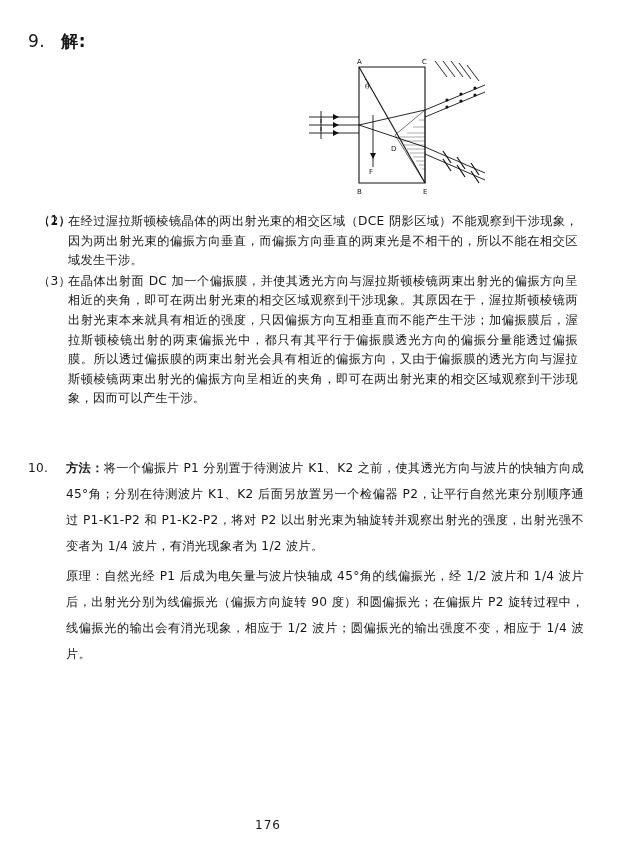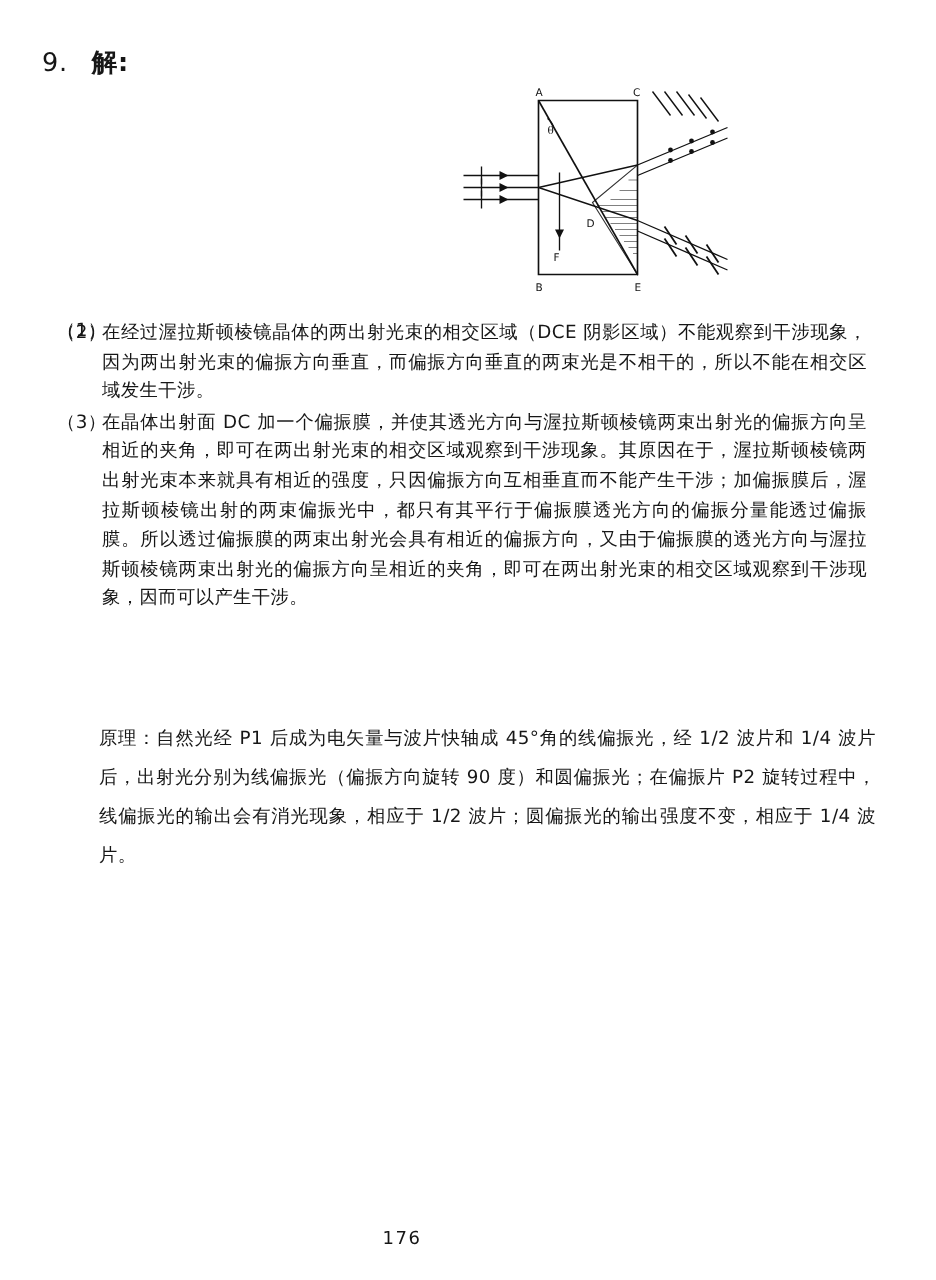--- a/index.html
+++ b/index.html
@@ -86,21 +86,21 @@
     left: 0;
     top: 0;
   }
   .q10-label { font-weight: bold; }
   .q10-text {
     display: block;
     text-align: justify;
   }
   .q10-sub {
     position: relative;
-    margin-top: 24px;
+    margin-top: 4px;
     padding-left: 38px;
   }
   .q10-sub .body {
     display: block;
     text-align: justify;
   }
 
   
   .page-number {
     position: absolute;
@@ -222,19 +222,23 @@
       <span class="mark">（2）</span>
       <span>在经过渥拉斯顿棱镜晶体的两出射光束的相交区域（DCE 阴影区域）不能观察到干涉现象，因为两出射光束的偏振方向垂直，而偏振方向垂直的两束光是不相干的，所以不能在相交区域发生干涉。</span>
     </div>
     <div class="para">
       <span class="mark">（3）</span>
       <span>在晶体出射面 DC 加一个偏振膜，并使其透光方向与渥拉斯顿棱镜两束出射光的偏振方向呈相近的夹角，即可在两出射光束的相交区域观察到干涉现象。其原因在于，渥拉斯顿棱镜两出射光束本来就具有相近的强度，只因偏振方向互相垂直而不能产生干涉；加偏振膜后，渥拉斯顿棱镜出射的两束偏振光中，都只有其平行于偏振膜透光方向的偏振分量能透过偏振膜。所以透过偏振膜的两束出射光会具有相近的偏振方向，又由于偏振膜的透光方向与渥拉斯顿棱镜两束出射光的偏振方向呈相近的夹角，即可在两出射光束的相交区域观察到干涉现象，因而可以产生干涉。</span>
     </div>
   </div>
 
   <div class="q10">
+    <div class="q10-row">
+      <span class="num">10.</span>
+      <span class="q10-text"><span class="q10-label">方法：</span><span>将一个偏振片 P1 分别置于待测波片 K1、K2 之前，使其透光方向与波片的快轴方向成 45°角；分别在待测波片 K1、K2 后面另放置另一个检偏器 P2，让平行自然光束分别顺序通过 P1-K1-P2 和 P1-K2-P2，将对 P2 以出射光束为轴旋转并观察出射光的强度，出射光强不变者为 1/4 波片，有消光现象者为 1/2 波片。</span></span>
+    </div>
     <div class="q10-sub">
       <span class="body"><span>原理：</span><span>自然光经 P1 后成为电矢量与波片快轴成 45°角的线偏振光，经 1/2 波片和 1/4 波片后，出射光分别为线偏振光（偏振方向旋转 90 度）和圆偏振光；在偏振片 P2 旋转过程中，线偏振光的输出会有消光现象，相应于 1/2 波片；圆偏振光的输出强度不变，相应于 1/4 波片。</span></span>
     </div>
   </div>
 
   <div class="page-number">176</div>
 </div>
 
 </body></html>

